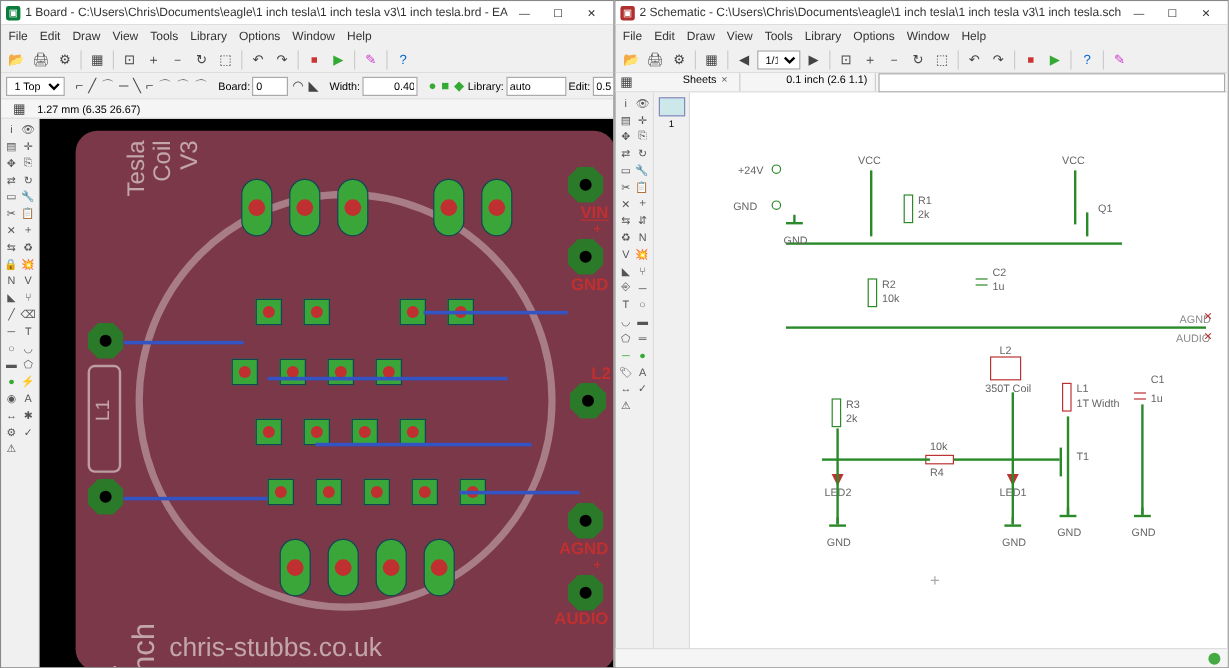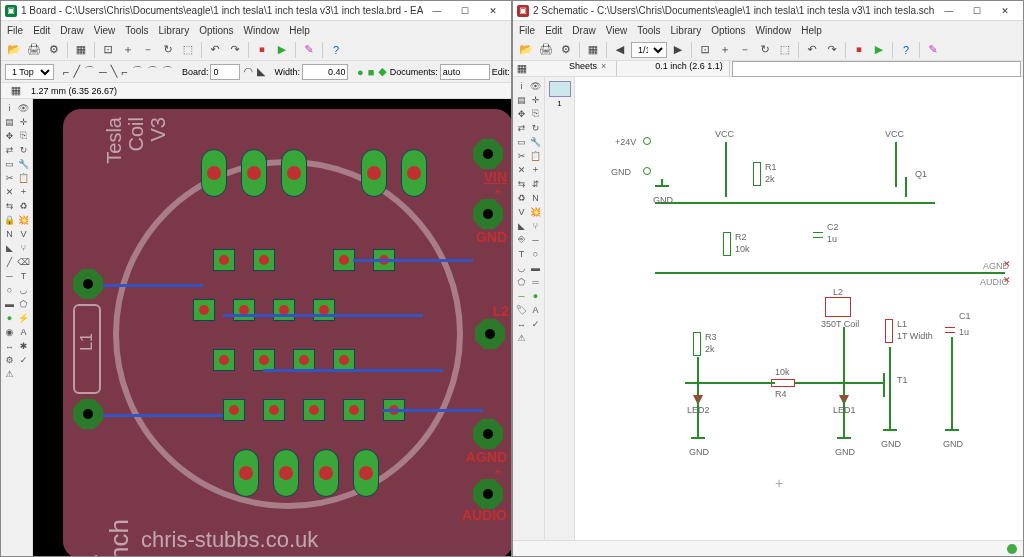--- a/index.html
+++ b/index.html
@@ -122,21 +122,21 @@
     <input class="tfield" style="width: 30px;" value="0">
     <div class="tbtn">◠</div>
     <div class="tbtn">◣</div>
     <div class="tsep"></div>
     <span>Width:</span>
     <input class="tfield" style="width: 46px; padding-left: 25px;" value="0.4064">
     <div class="tsep"></div>
     <div class="tbtn" style="color:#3a3">●</div>
     <div class="tbtn" style="color:#3a3">■</div>
     <div class="tbtn" style="color:#3a3">◆</div>
-    <span>Documents:</span>
+    <span>Library:</span>
     <input class="tfield" style="width: 50px;" value="auto">
     <span>Edit:</span>
     <input class="tfield" style="width: 30px;" value="0.5">
   </div>
   <div class="coordbar">
     <div class="tbtn">▦</div>
     <span style="margin-left:6px">1.27 mm (6.35 26.67)</span>
   </div>
   <div class="workarea">
     <div class="lefttools">

